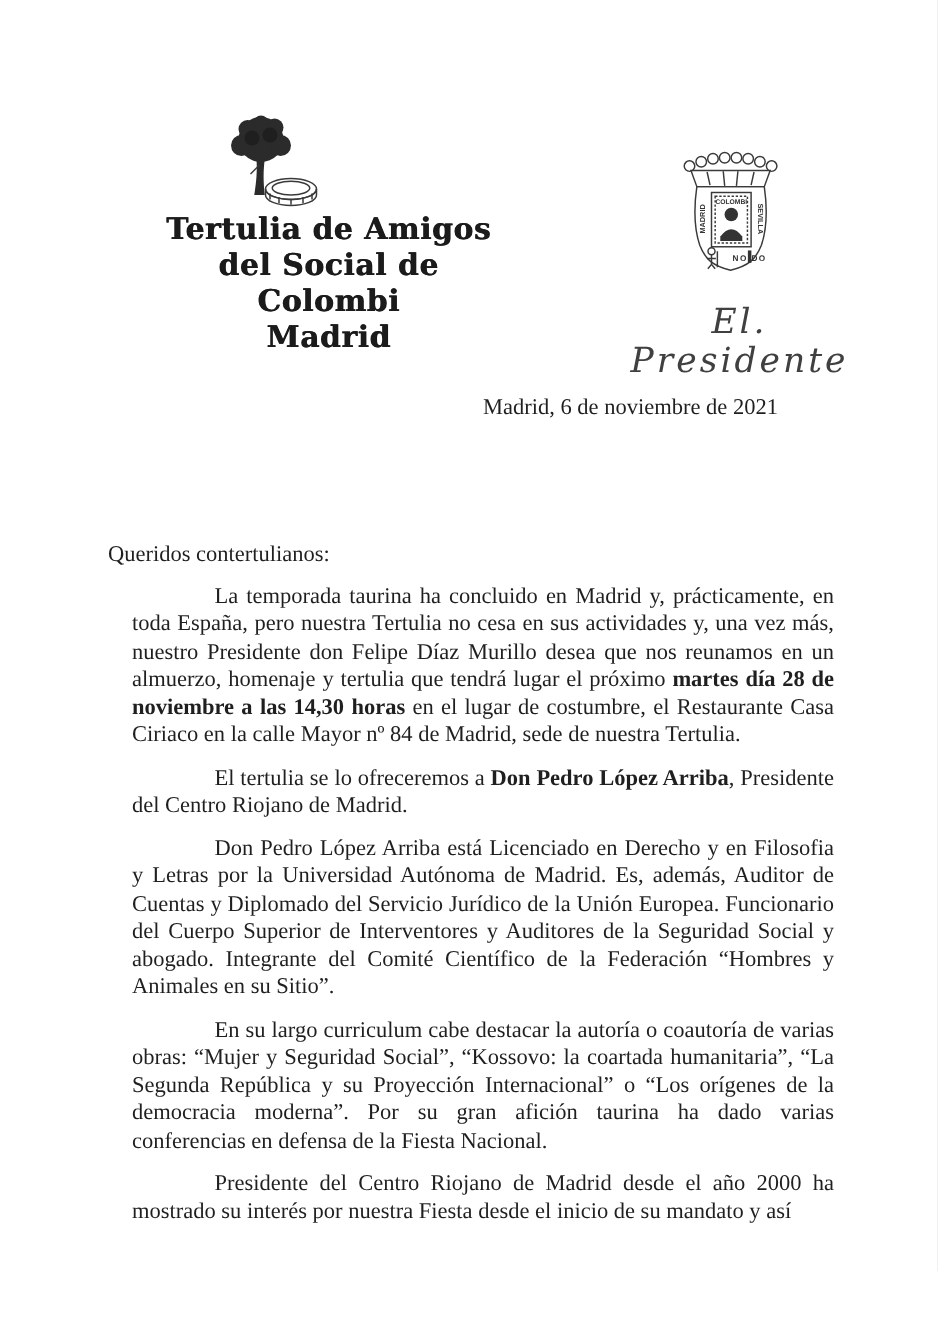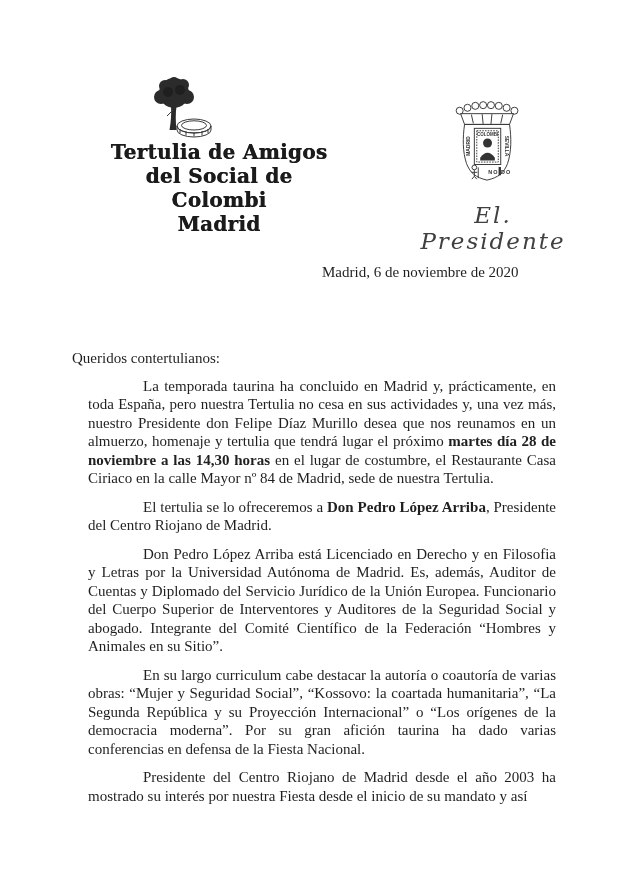--- a/index.html
+++ b/index.html
@@ -41,21 +41,21 @@
     position:absolute;left:72px;top:264px;width:484px;
     font-size:15px;
     padding-left:250px;
     box-sizing:border-box;
   }
   .letter-body{
     position:absolute;left:72px;top:345px;width:484px;
     font-size:15px;line-height:18.5px;
     text-align:justify;
   }
-  .salutation{margin:4px 0 9px 0;}
+  .salutation{margin:16px 0 9px 0;}
   .para{margin:0 0 10px 16px;text-indent:55px;}
   .para .b{font-weight:700;}
   svg .ink{stroke:#3a3a3a;fill:none;stroke-width:1;}
   svg .fillink{fill:#333333;}
   svg text{font-family:"Liberation Sans", sans-serif;fill:#333333;}
 </style>
 </head>
 <body>
 
 <div class="page">
@@ -114,25 +114,25 @@
 
     <text x="51" y="76.5" font-size="5.6" text-anchor="middle" font-weight="bold" letter-spacing="1">NO DO</text>
     <rect x="49.8" y="69.5" width="2.4" height="8.5" class="fillink"></rect>
 
     <circle cx="25" cy="70" r="2.4" class="ink"></circle>
     <path d="M25,72.5 L25,79 M22,75 L28,75 M25,79 L22.5,82 M25,79 L27.5,82 M29,70 L29,81" class="ink" stroke-width="0.9"></path>
   </svg>
 
   <div class="president-script">El. Presidente</div>
 
-  <div class="dateline">Madrid, 6 de noviembre de 2020</div>
+  <div class="dateline">Madrid, 6 de noviembre de 2021</div>
 
   <div class="letter-body">
     <p class="salutation">Queridos contertulianos:</p>
 
   <p class="para"><span>La temporada taurina ha concluido en Madrid y, prácticamente, en toda España, pero nuestra Tertulia no cesa en sus actividades y, una vez más, nuestro Presidente don Felipe Díaz Murillo desea que nos reunamos en un almuerzo, homenaje y tertulia que tendrá lugar el próximo </span><span class="b">martes día 28 de noviembre a las 14,30 horas</span><span> en el lugar de costumbre, el Restaurante Casa Ciriaco en la calle Mayor nº 84 de Madrid, sede de nuestra Tertulia.</span></p>
       <p class="para"><span>El tertulia se lo ofreceremos a </span><span class="b">Don Pedro López Arriba</span><span>, Presidente del Centro Riojano de Madrid.</span></p>
       <p class="para"><span>Don Pedro López Arriba está Licenciado en Derecho y en Filosofia y Letras por la Universidad Autónoma de Madrid. Es, además, Auditor de Cuentas y Diplomado del Servicio Jurídico de la Unión Europea. Funcionario del Cuerpo Superior de Interventores y Auditores de la Seguridad Social y abogado. Integrante del Comité Científico de la Federación “Hombres y Animales en su Sitio”.</span></p>
       <p class="para"><span>En su largo curriculum cabe destacar la autoría o coautoría de varias obras: “Mujer y Seguridad Social”, “Kossovo: la coartada humanitaria”, “La Segunda República y su Proyección Internacional” o “Los orígenes de la democracia moderna”. Por su gran afición taurina ha dado varias conferencias en defensa de la Fiesta Nacional.</span></p>
-      <p class="para"><span>Presidente del Centro Riojano de Madrid desde el año 2003 ha mostrado su interés por nuestra Fiesta  desde el inicio de su mandato y así</span></p>
+      <p class="para"><span>Presidente del Centro Riojano de Madrid desde el año 2000 ha mostrado su interés por nuestra Fiesta  desde el inicio de su mandato y así</span></p>
     </div>
 
 </div>
 
 </body></html>

